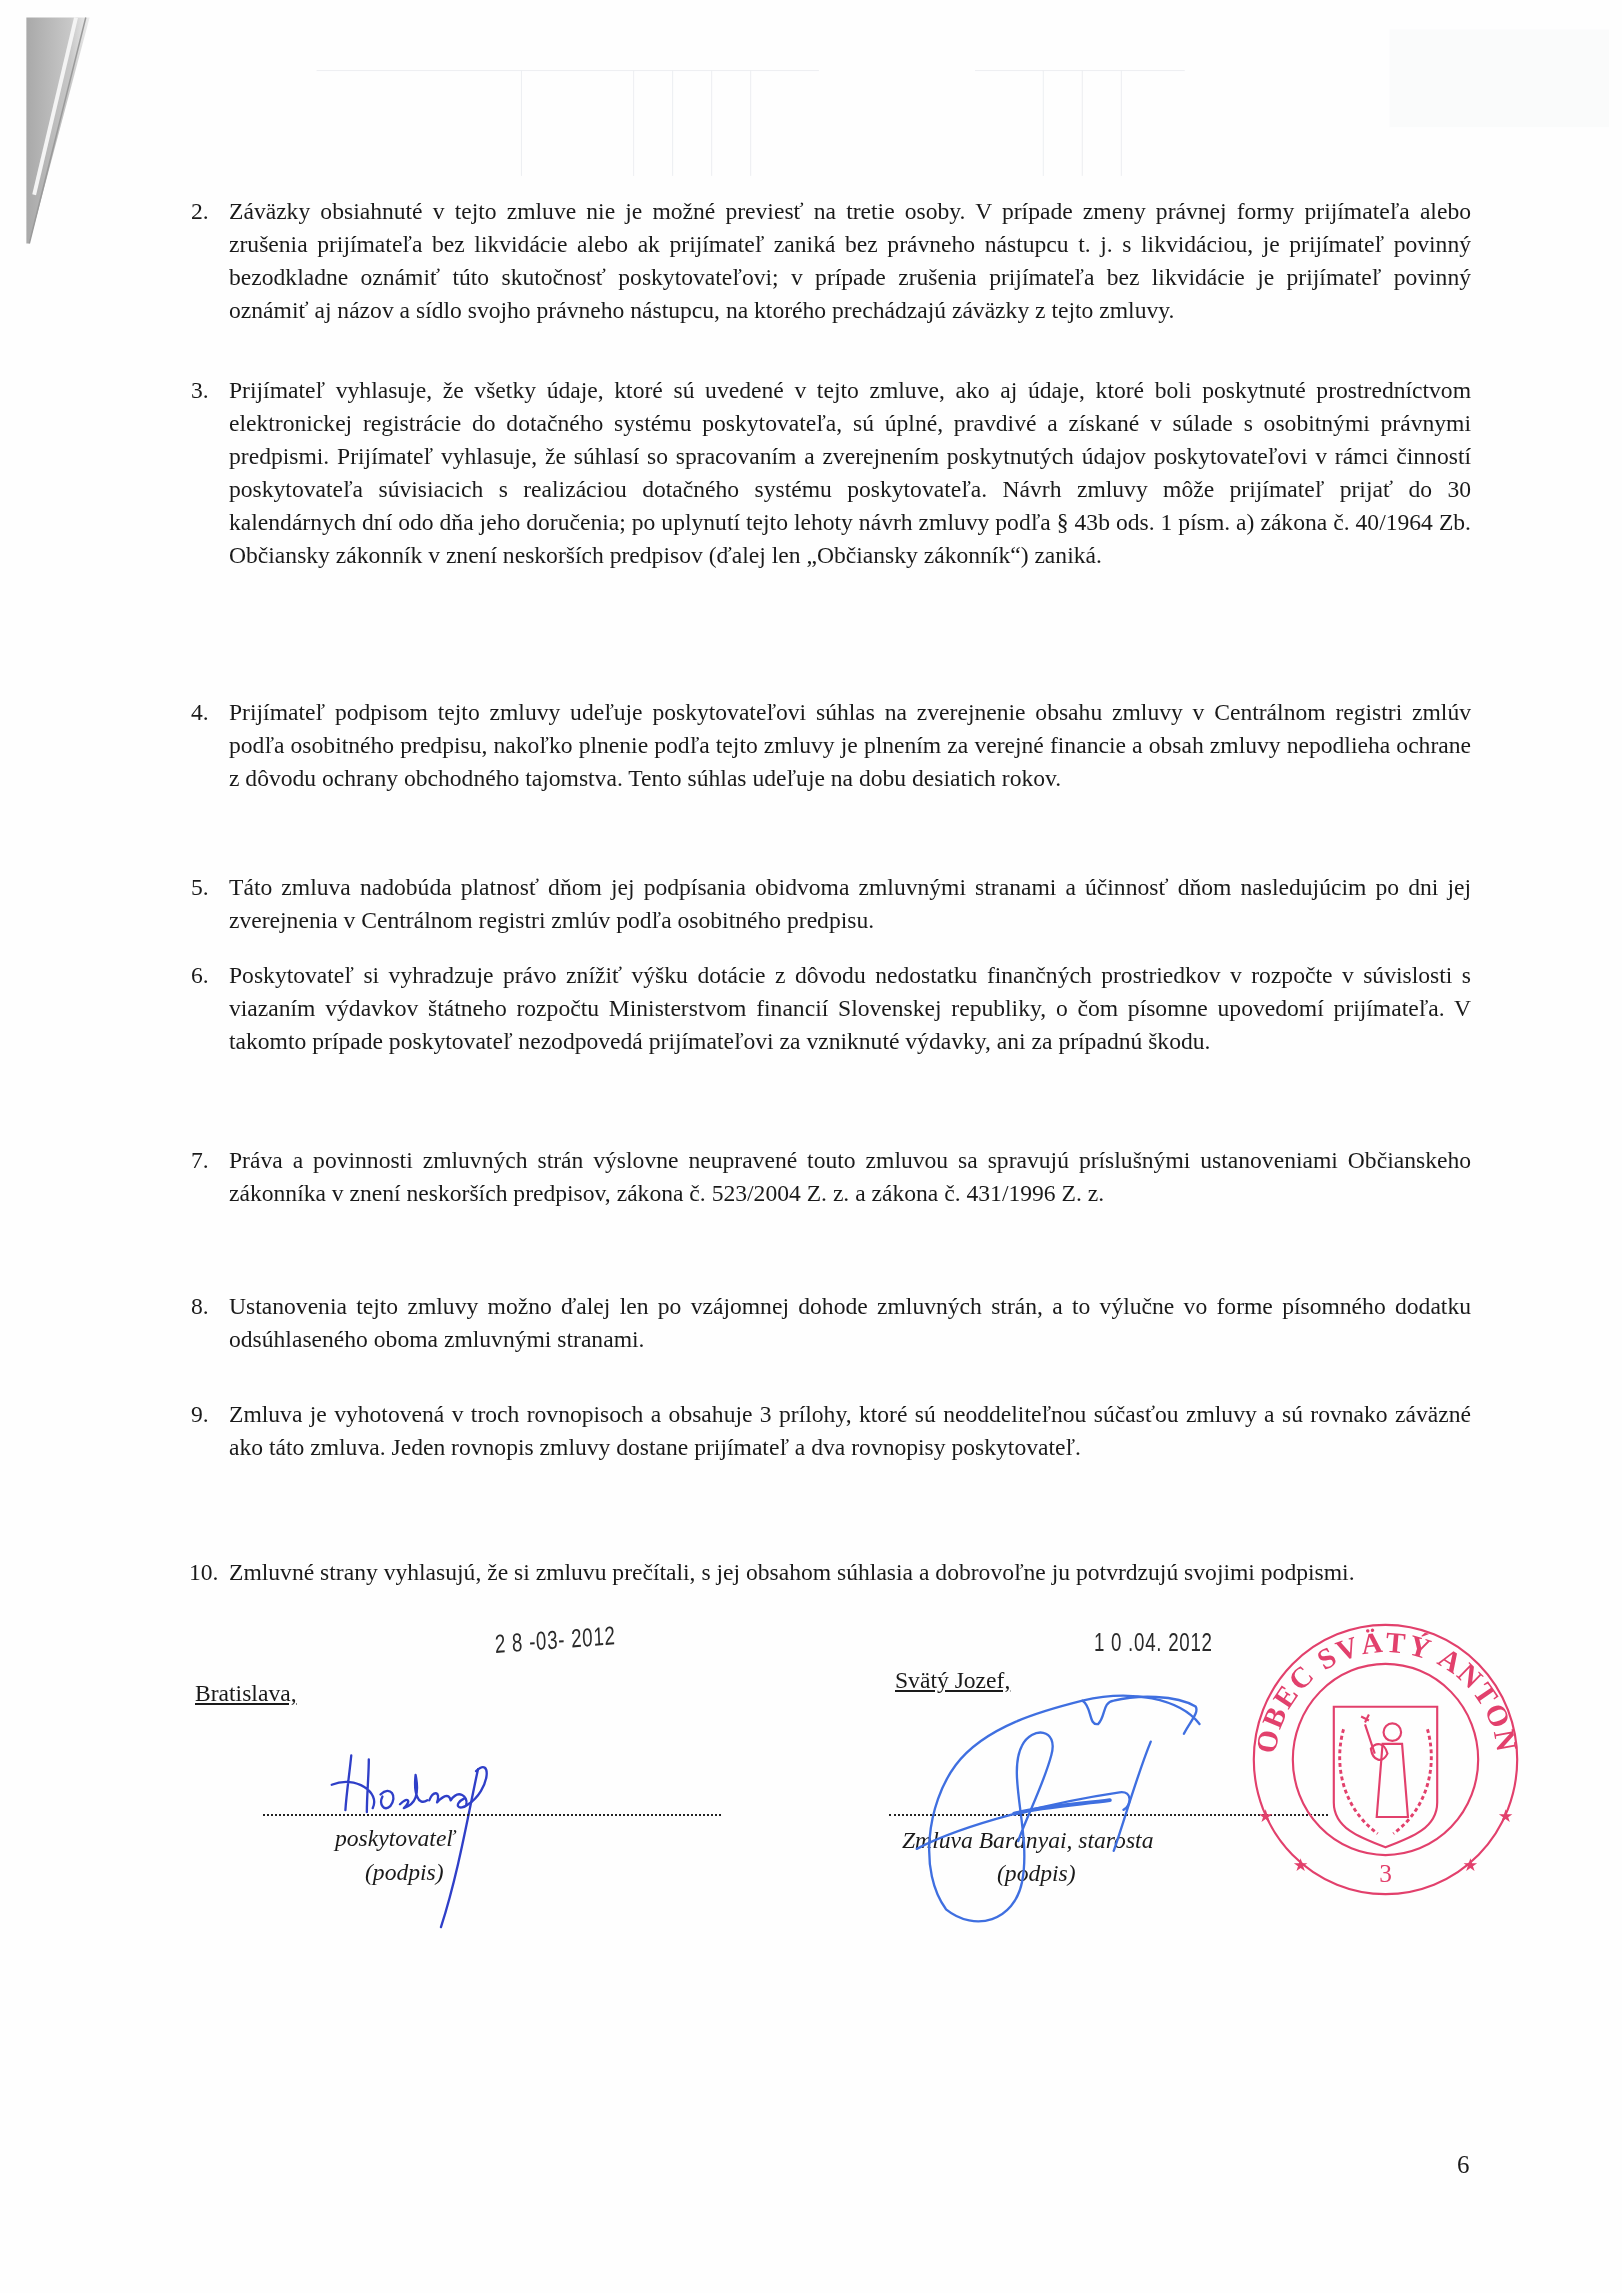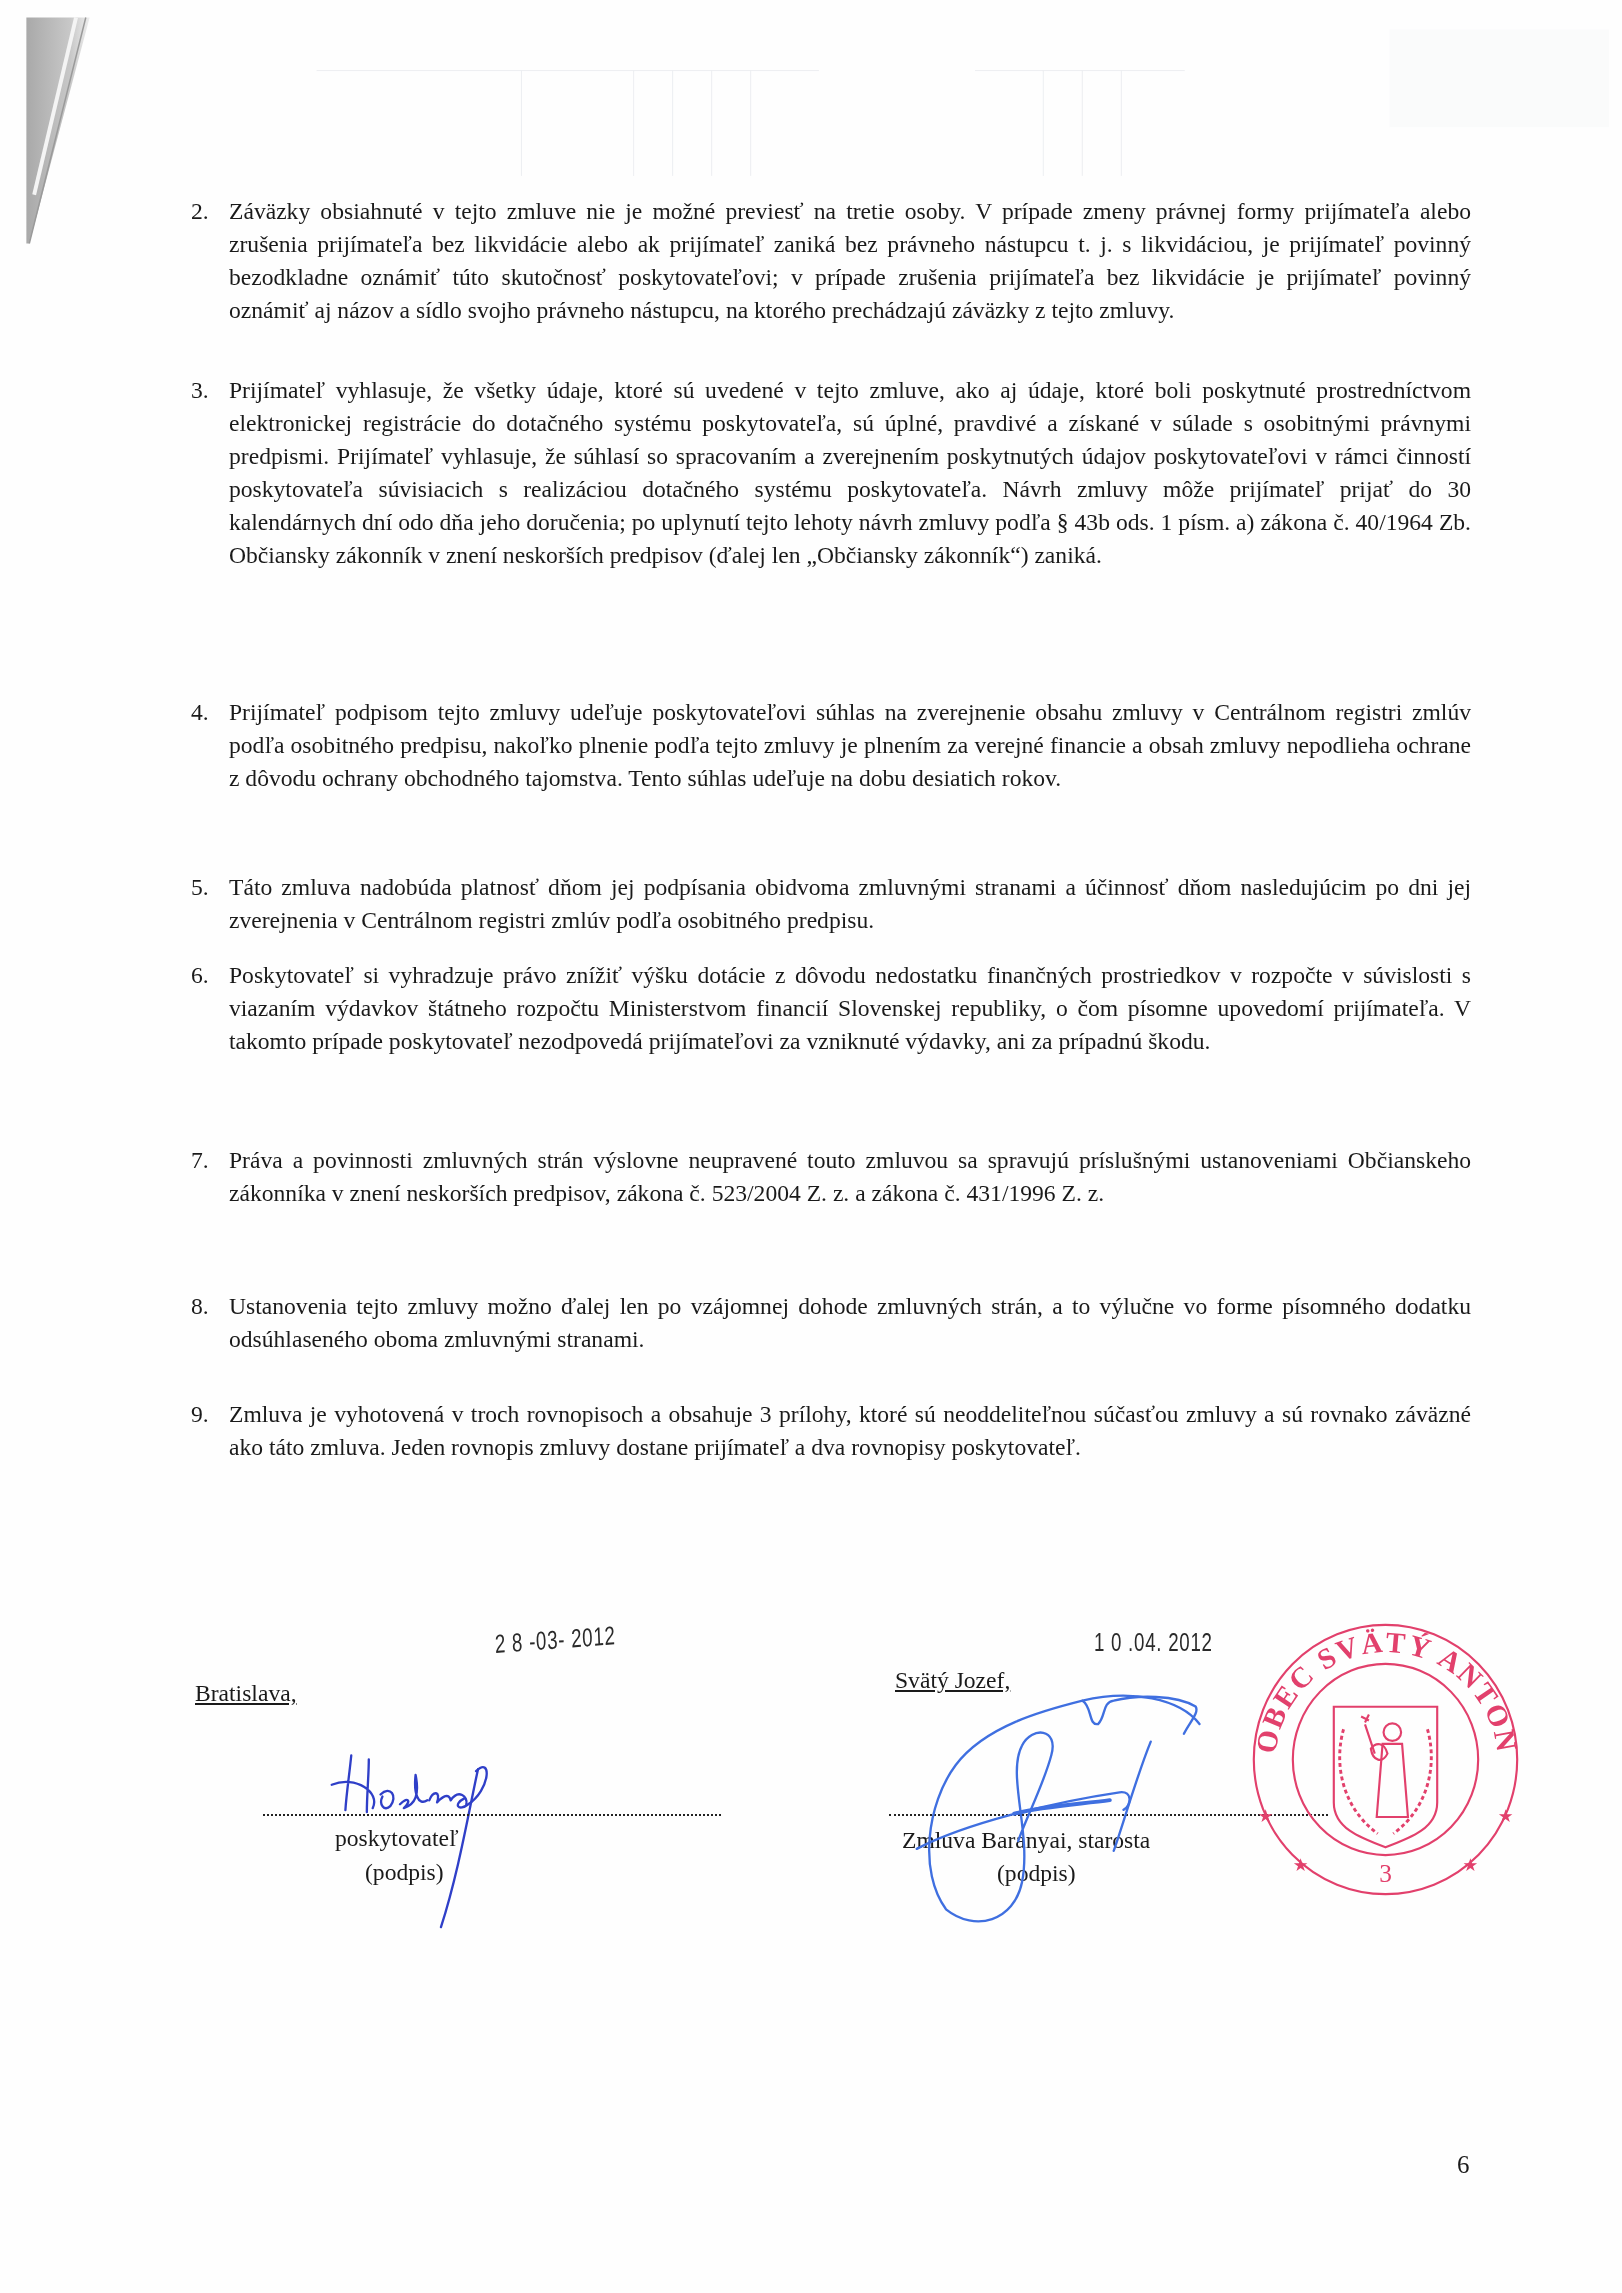--- a/index.html
+++ b/index.html
@@ -9,21 +9,21 @@
   .fold { position:absolute; left:0; top:0; width:117px; height:263px; }
   .bleed { position:absolute; top:9.8px; height:166px; opacity:0.18; }
   .para { position:absolute; left:191px; width:1280px; font-size:23.6px; line-height:33px; }
   .para .num { position:absolute; left:0; top:0; }
   .para .txt { margin-left:38px; text-align:justify; text-align-last:left; display:block; }
   .para.p10 .num { left:-2px; }
   .place { position:absolute; font-size:23.6px; line-height:29px; white-space:nowrap;text-decoration:underline; }
   .stamp-date { position:absolute; font-family:"Liberation Sans Narrow","Liberation Sans", sans-serif; font-size:26px;
                 letter-spacing:1px; color:#2a2a2a; transform:scaleX(0.72); transform-origin:left center; white-space:nowrap; }
   .dotline { position:absolute; height:0; border-top:2.9px dotted #222; }
-  .siglabel { position:absolute; font-size:23.6px; line-height:29px; white-space:nowrap; }
+  .siglabel { position:absolute; font-size:23.6px; line-height:29px; white-space:nowrap;font-style:italic; }
   .signature { position:absolute; }
   .seal { position:absolute; }
   .pagenum { position:absolute; left:1457px; top:2151px; font-size:25px; }
 </style>
 </head>
 <body>
 
 <div class="page">
 
   <svg class="fold" viewBox="0 0 120 270">
@@ -79,20 +79,24 @@
     <span class="num">7.</span>
     <span class="txt">Práva a povinnosti zmluvných strán výslovne neupravené touto zmluvou sa spravujú príslušnými ustanoveniami Občianskeho zákonníka v znení neskorších predpisov, zákona č. 523/2004 Z. z. a zákona č. 431/1996 Z. z.</span>
   </div>
   <div class="para" style="top:1290px;">
     <span class="num">8.</span>
     <span class="txt">Ustanovenia tejto zmluvy možno ďalej len po vzájomnej dohode zmluvných strán, a to výlučne vo forme písomného dodatku odsúhlaseného oboma zmluvnými stranami.</span>
   </div>
   <div class="para" style="top:1398px;">
     <span class="num">9.</span>
     <span class="txt">Zmluva je vyhotovená v troch rovnopisoch a obsahuje 3 prílohy, ktoré sú neoddeliteľnou súčasťou zmluvy a sú rovnako záväzné ako táto zmluva. Jeden rovnopis zmluvy dostane prijímateľ a dva rovnopisy poskytovateľ.</span>
+  </div>
+  <div class="para p10" style="top:1556px;">
+    <span class="num">10.</span>
+    <span class="txt">Zmluvné strany vyhlasujú, že si zmluvu prečítali, s jej obsahom súhlasia a dobrovoľne ju potvrdzujú svojimi podpismi.</span>
   </div>
 
   <div class="stamp-date" style="left:495px;top:1629px;transform:scaleX(0.72) rotate(-3deg);">2 8 -03- 2012</div>
   <div class="place" style="left:195px;top:1679px;">Bratislava,</div>
 
   <svg class="signature" style="left:322px;top:1736px;width:312px;height:195px;" viewBox="0 0 320 200">
     <g fill="none" stroke="#2f3fc8" stroke-width="2.4" stroke-linecap="round" stroke-linejoin="round">
       <path d="M30,20 C28,40 25,60 24,76 M10,50 C35,40 60,58 52,74 M48,24 C48,40 46,60 46,78"></path>
       <path d="M60,60 C70,50 78,62 70,72 C64,78 58,70 62,62"></path>
       <path d="M80,70 C88,62 92,66 84,74 C96,70 100,60 96,40 C94,58 98,72 108,66"></path>

